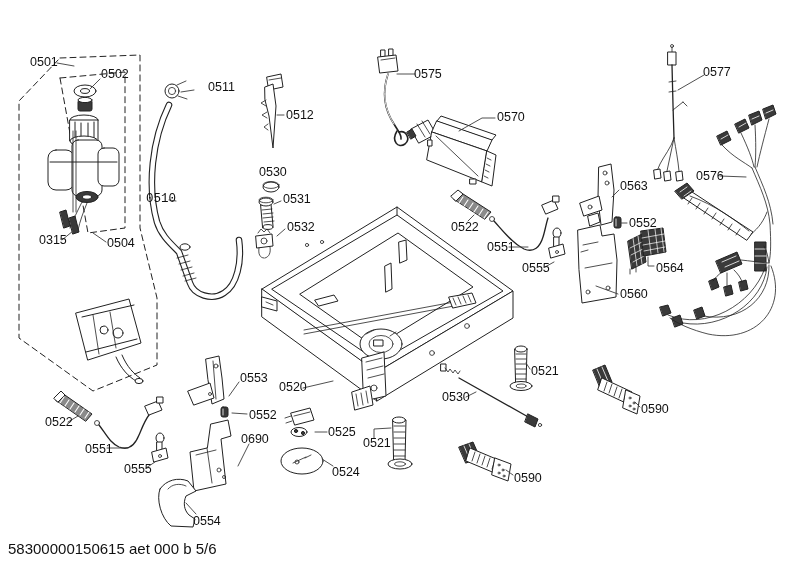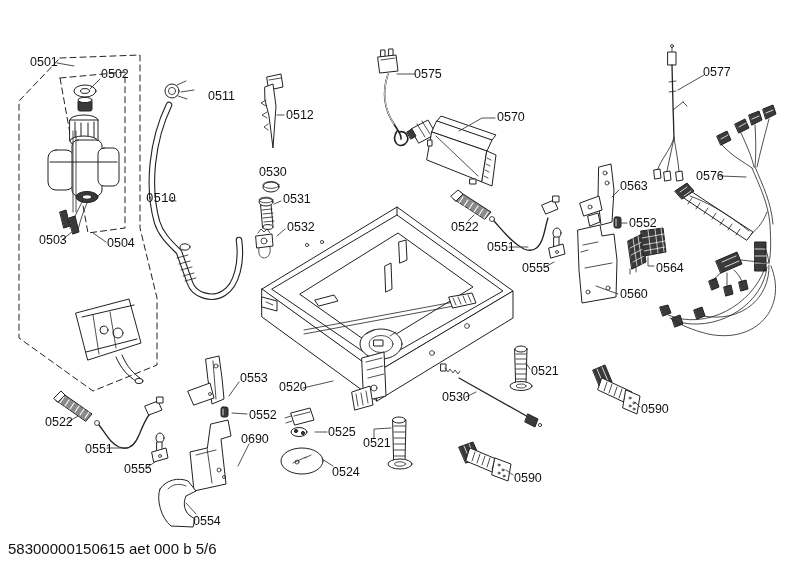--- a/index.html
+++ b/index.html
@@ -385,24 +385,24 @@
         <polyline points="196,514 186,503"></polyline>
         <polyline points="68,422 78,416"></polyline>
         <polyline points="107,448 128,448"></polyline>
         <polyline points="146,468 155,462"></polyline>
       </g>
 </svg>
 
 <div id="label-layer">
       <div class="part-label" style="left: 30px; top: 56px;">0501</div>
       <div class="part-label" style="left: 101px; top: 68px;">0502</div>
-      <div class="part-label" style="left: 196px; top: 90px; padding-left: 12px;">0511</div>
+      <div class="part-label" style="left: 196px; top: 81px; padding-left: 12px;">0511</div>
       <div class="part-label" style="left: 286px; top: 109px;">0512</div>
       <div class="part-label" style="left: 146px; top: 193px; font-family: Liberation Mono, monospace;">0510</div>
-      <div class="part-label" style="left: 39px; top: 234px;">0503</div>
+      <div class="part-label" style="left: 39px; top: 234px;">0315</div>
       <div class="part-label" style="left: 107px; top: 237px;">0504</div>
       <div class="part-label" style="left: 259px; top: 166px;">0530</div>
       <div class="part-label" style="left: 283px; top: 193px;">0531</div>
       <div class="part-label" style="left: 287px; top: 221px;">0532</div>
       <div class="part-label" style="left: 414px; top: 68px;">0575</div>
       <div class="part-label" style="left: 497px; top: 111px;">0570</div>
       <div class="part-label" style="left: 703px; top: 66px;">0577</div>
       <div class="part-label" style="left: 696px; top: 170px;">0576</div>
       <div class="part-label" style="left: 620px; top: 180px;">0563</div>
       <div class="part-label" style="left: 629px; top: 217px;">0552</div>

